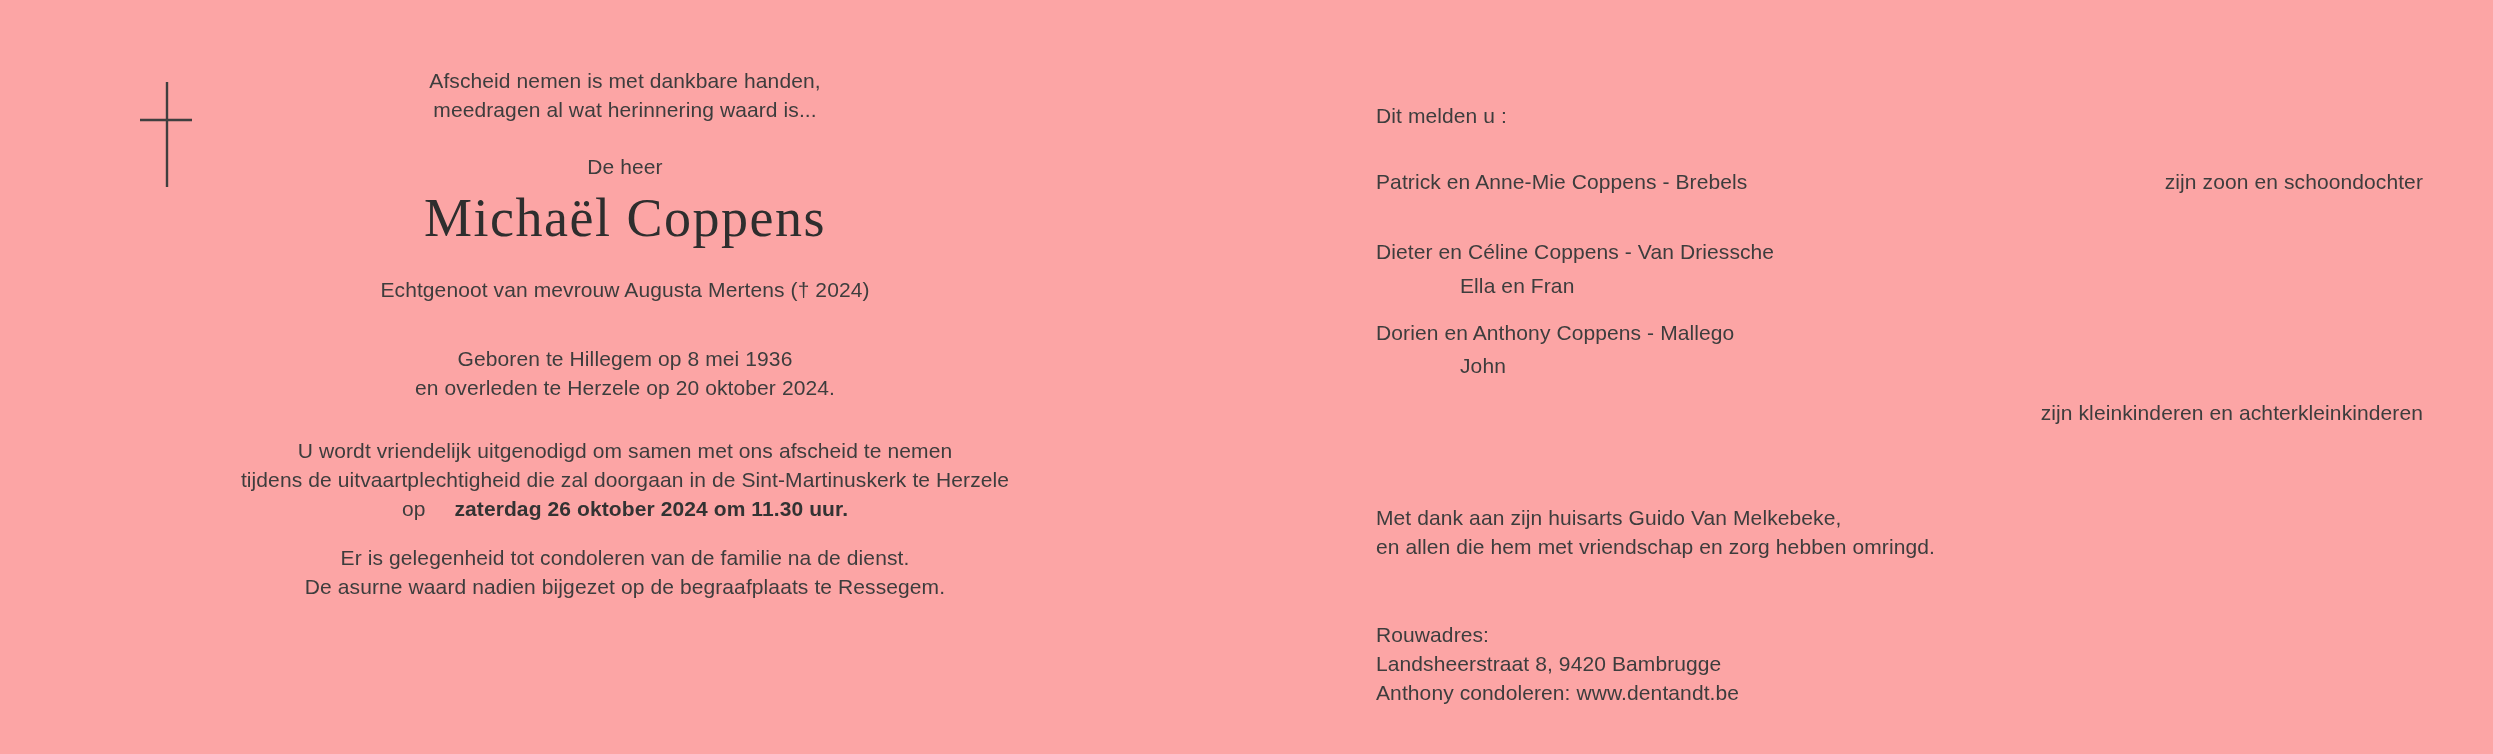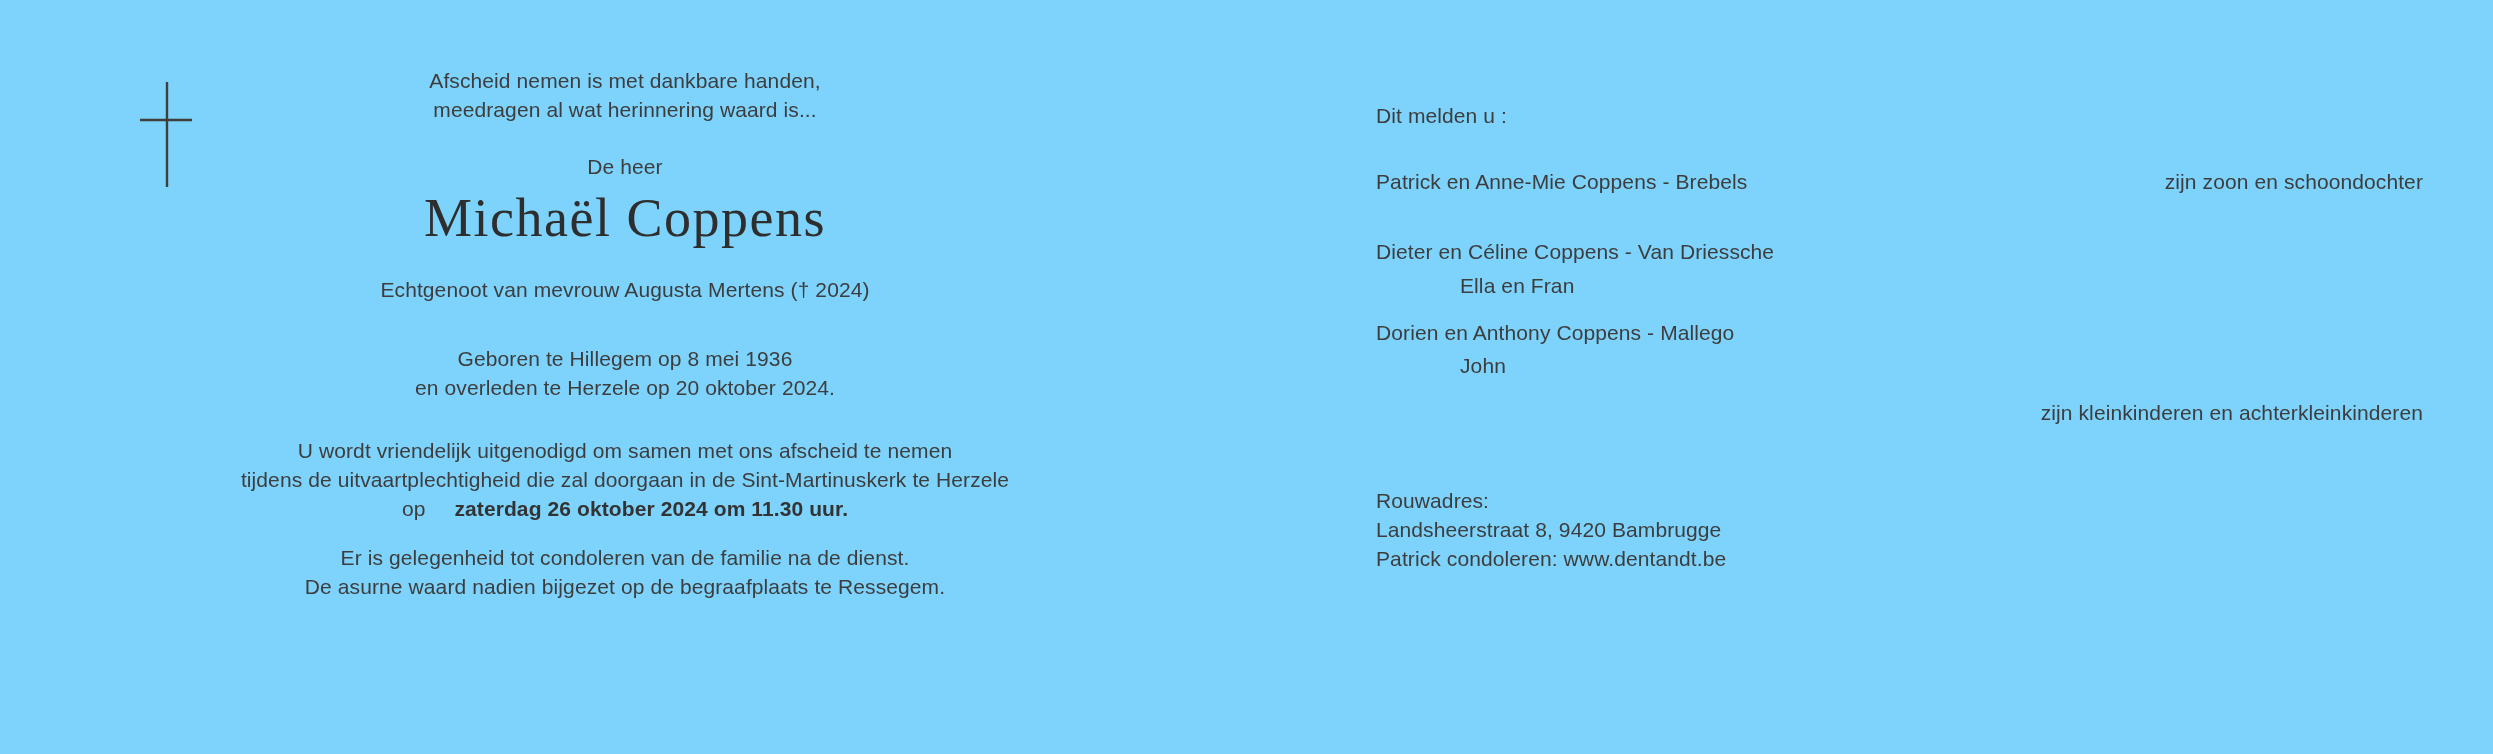--- a/index.html
+++ b/index.html
@@ -1,21 +1,21 @@
 <!DOCTYPE html>
 <html><head>
 <meta charset="utf-8">
 <style>
   * { margin: 0; padding: 0; box-sizing: border-box; }
   html, body { background: #ffffff; }
   .page {
     position: relative;
     width: 2493px;
     height: 754px;
-    background: #7dd3fc;
+    background: #fca5a5;
     font-family: "Liberation Sans", sans-serif;
     color: #3d3d3d;
     overflow: hidden;
   }
   .body-text { font-size: 21px; line-height: 29px; font-weight: 400; letter-spacing: 0.1px; }
 
   
   .cross { position: absolute; left: 140px; top: 81px; width: 54px; height: 107px; }
 
   
@@ -112,21 +112,25 @@
     </div>
 
     <div class="family-names-2">Dieter en Céline Coppens - Van Driessche</div>
     <div class="children-line">Ella en Fran</div>
 
     <div class="family-names-3">Dorien en Anthony Coppens - Mallego</div>
     <div class="children-line-2">John</div>
 
     <div class="grand-relation">zijn kleinkinderen en achterkleinkinderen</div>
 
+    <div class="thanks">
+      <div>Met dank aan zijn huisarts Guido Van Melkebeke,</div>
+      <div>en allen die hem met vriendschap en zorg hebben omringd.</div>
+    </div>
 
     <div class="mourning-address">
       <div>Rouwadres:</div>
       <div>Landsheerstraat 8, 9420 Bambrugge</div>
-      <div>Patrick condoleren: www.dentandt.be</div>
+      <div>Anthony condoleren: www.dentandt.be</div>
     </div>
   </div>
 
 </div>
 
 </body></html>

